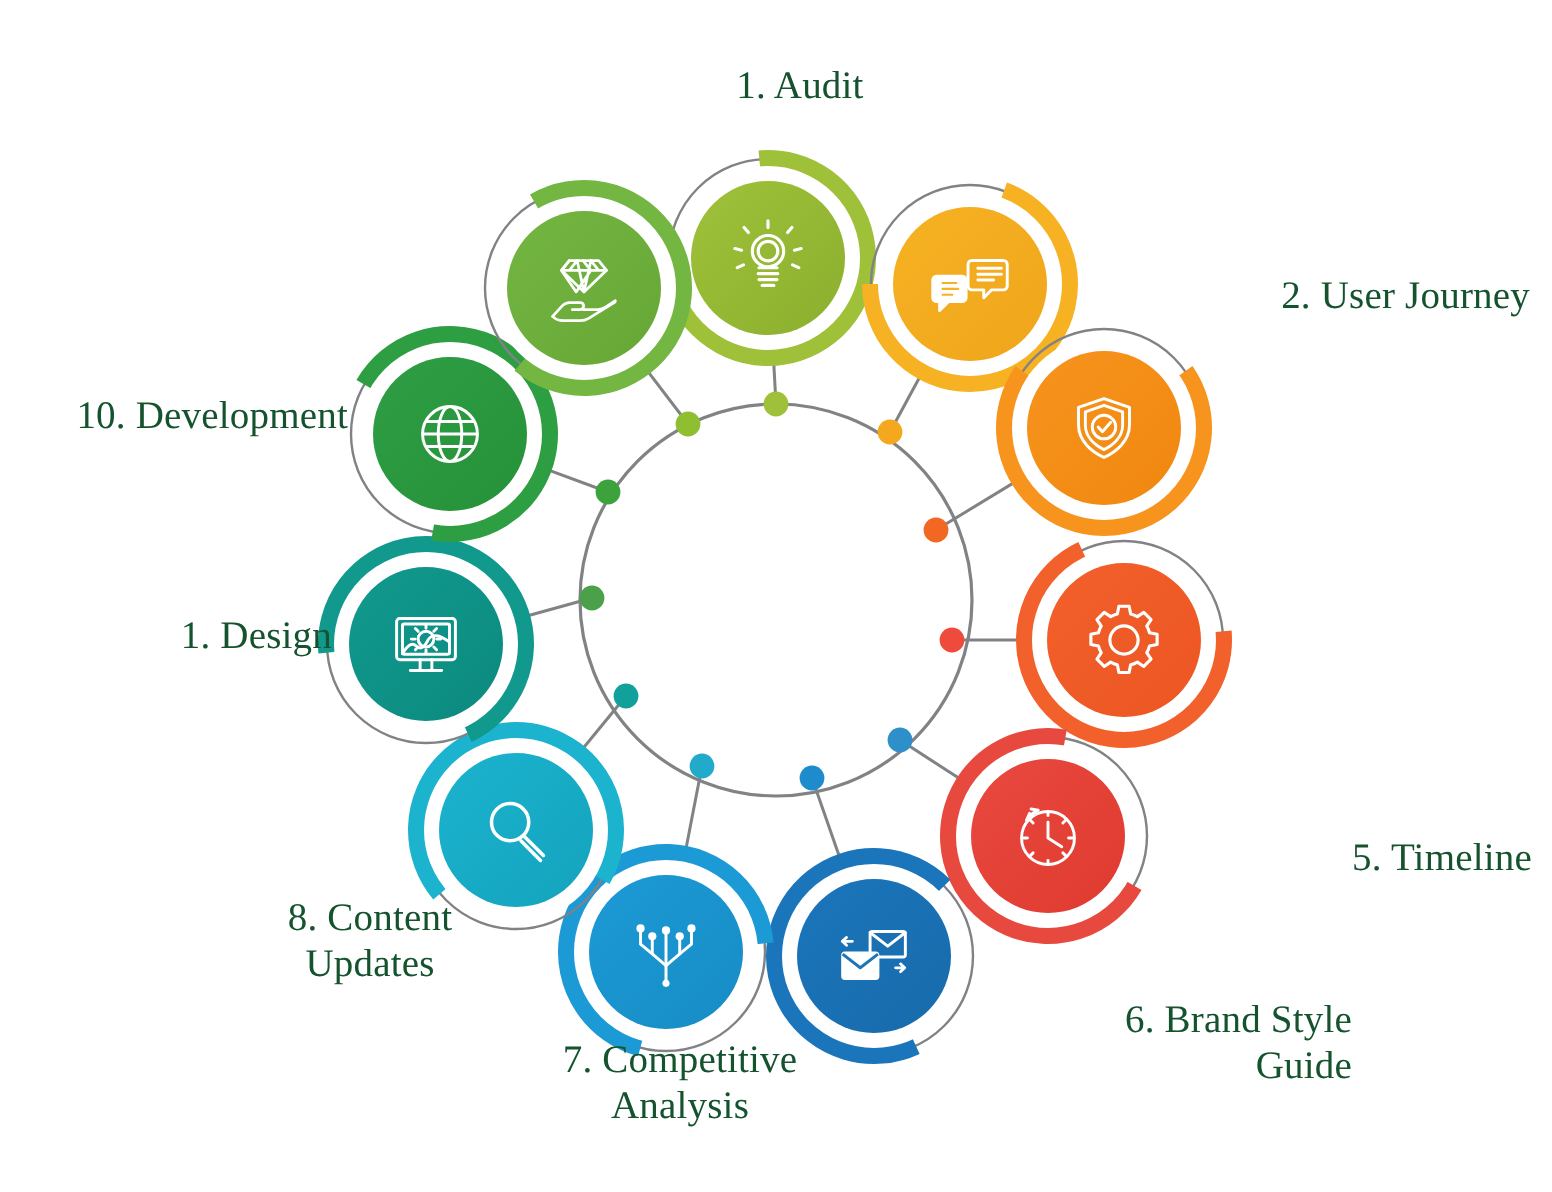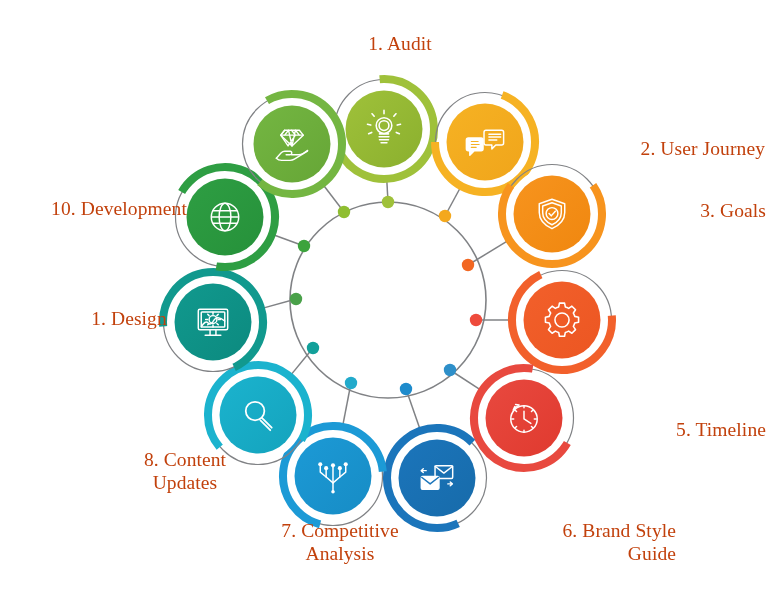--- a/index.html
+++ b/index.html
@@ -24,25 +24,25 @@
     left: 0;
     top: 0;
     width: 776px;
     height: 596px;
   }
   .node-label {
     position: absolute;
     font-family: "Liberation Serif", "DejaVu Serif", serif;
     font-size: 19.5px;
     line-height: 1.18;
-    color: #c2410c;
+    color: #14532d;
     white-space: pre-line;
     letter-spacing: 0.1px;
   }
-  .lbl-right { text-align: center; margin-left: 28px; }
+  .lbl-right { text-align: right; }
   .lbl-left  { text-align: right; }
   .lbl-center{ text-align: center; }
 </style>
 </head>
 <body>
 
 <div id="diagram-root">
   <svg id="diagram-svg" viewBox="0 0 776 596">
     <defs>
 
@@ -298,23 +298,22 @@
         <circle cx="351" cy="383" r="6.2" fill="#22AACB"></circle>
         <circle cx="313" cy="348" r="6.2" fill="#12A09A"></circle>
         <circle cx="296" cy="299" r="6.2" fill="#4AA14A"></circle>
         <circle cx="304" cy="246" r="6.2" fill="#3CA33C"></circle>
         <circle cx="344" cy="212" r="6.2" fill="#8FBE31"></circle>
       </g>
   </svg>
 
   <div class="node-label lbl-center" style="left: 330px; top: 32px; width: 140px;">1. Audit</div>
   <div class="node-label lbl-left" style="left: 535px; top: 117px; width: 230px; margin-top: 20px;">2. User Journey</div>
-  <div class="node-label lbl-left" style="left: 606px; top: 199px; width: 160px;">3. Goals</div>
   <div class="node-label lbl-left" style="left: 576px; top: 418px; width: 190px; font-family: Liberation Serif, serif;">5. Timeline</div>
-  <div class="node-label lbl-left" style="left: 466px; top: 519px; width: 210px;">6. Brand Style
+  <div class="node-label lbl-left" style="left: 466px; top: 499px; width: 210px;">6. Brand Style
 Guide</div>
   <div class="node-label lbl-center" style="left: 245px; top: 519px; width: 190px;">7. Competitive
 Analysis</div>
   <div class="node-label lbl-center" style="left: 100px; top: 448px; width: 170px;">8. Content
 Updates</div>
   <div class="node-label lbl-right" style="left: 36px; top: 307px; width: 130px;">1. Design</div>
   <div class="node-label lbl-right" style="left: 8px; top: 197px; width: 166px;">10. Development</div>
 </div>
 
 </body></html>

